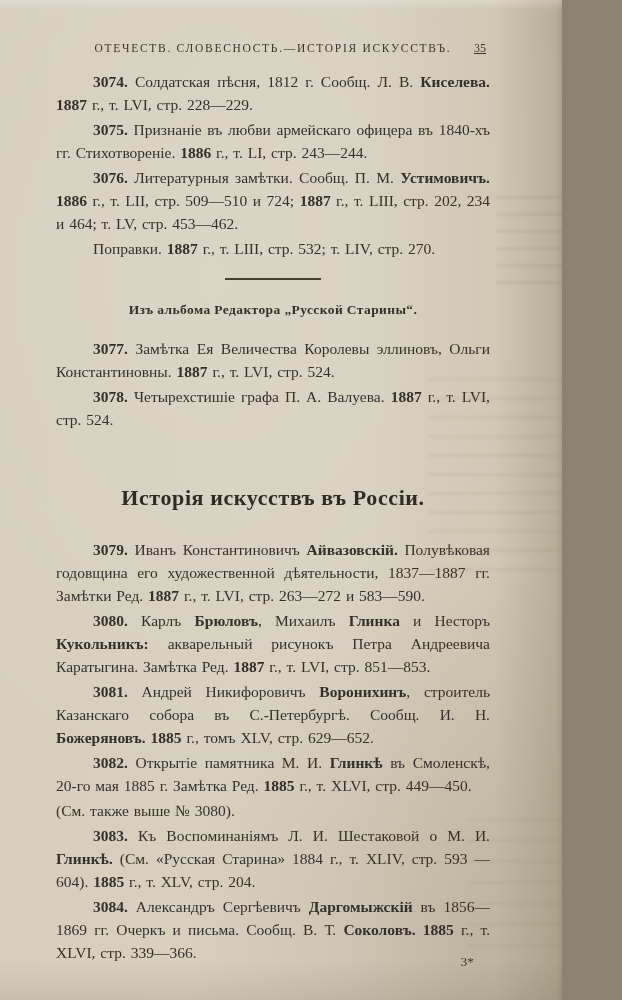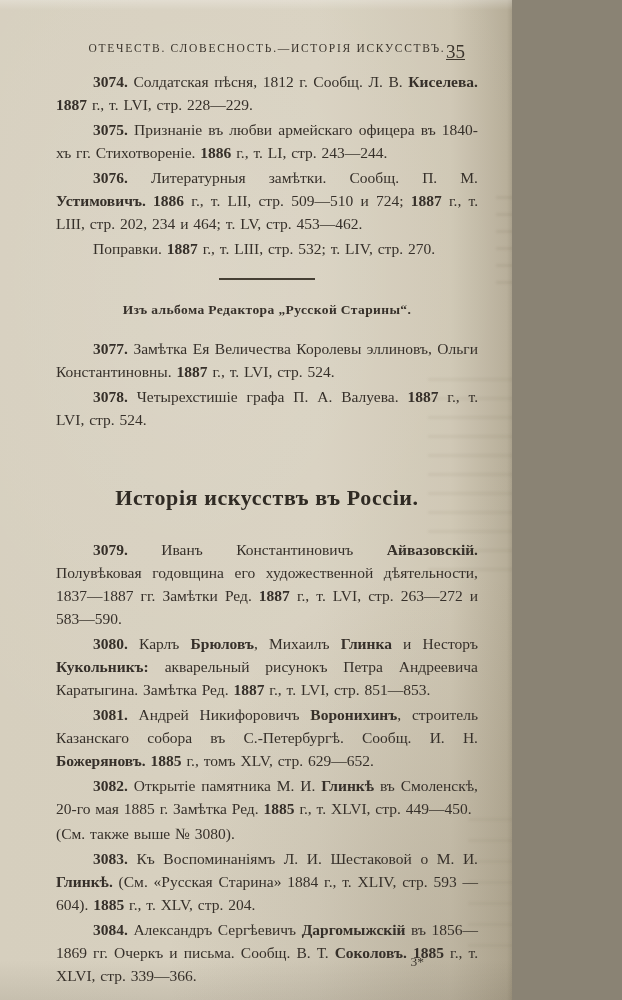--- a/index.html
+++ b/index.html
@@ -3,24 +3,24 @@
 <meta charset="utf-8">
 <style>
   html, body { margin: 0; padding: 0; }
   body {
     width: 622px; height: 1000px;
     background: #8a8374;
     font-family: "Liberation Serif", serif;
   }
   .page {
     position: relative;
-    width: 512px; height: 1000px;
+    width: 562px; height: 1000px;
     box-sizing: border-box;
     overflow: hidden;
-    padding: 42px 34px 0 56px;
+    padding: 42px 72px 0 56px;
     color: #36302a;
     background:
       radial-gradient(120% 90% at 38% 28%, rgba(255,255,255,0.10), rgba(0,0,0,0) 60%),
       radial-gradient(95% 70% at 85% 95%, rgba(90,78,54,0.16), rgba(0,0,0,0) 55%),
       linear-gradient(90deg, #d6cfbe 0%, #d8d1c0 62%, #cfc7b4 88%, #b7ae99 99%, #a89f8a 100%),
       #d5cebc;
   }
   .page::before {
     content: ""; position: absolute; inset: 0; pointer-events: none;
     background: linear-gradient(180deg, rgba(255,255,255,0.25), rgba(255,255,255,0) 1%),
@@ -29,22 +29,22 @@
 
   .running-head {
     position: relative;
     display: flex; justify-content: center; align-items: baseline;
     font-size: 11.5px; letter-spacing: 1.7px;
     color: #3b352d;
     margin-bottom: 16px;
     white-space: nowrap;
   }
   .running-head .page-num {
-    position: absolute; right: 13px; top: -1px;
-    font-size: 19px; letter-spacing: 0; text-decoration: underline;
+    position: absolute; right: 4px; top: -1px;
+    font-size: 12px; letter-spacing: 0; text-decoration: underline;
   }
 
   .entry {
     margin: 0 0 2px 0;
     text-align: justify;
     text-indent: 37px;
     font-size: 15.5px;
     line-height: 23px;
     word-spacing: 1px;
   }

